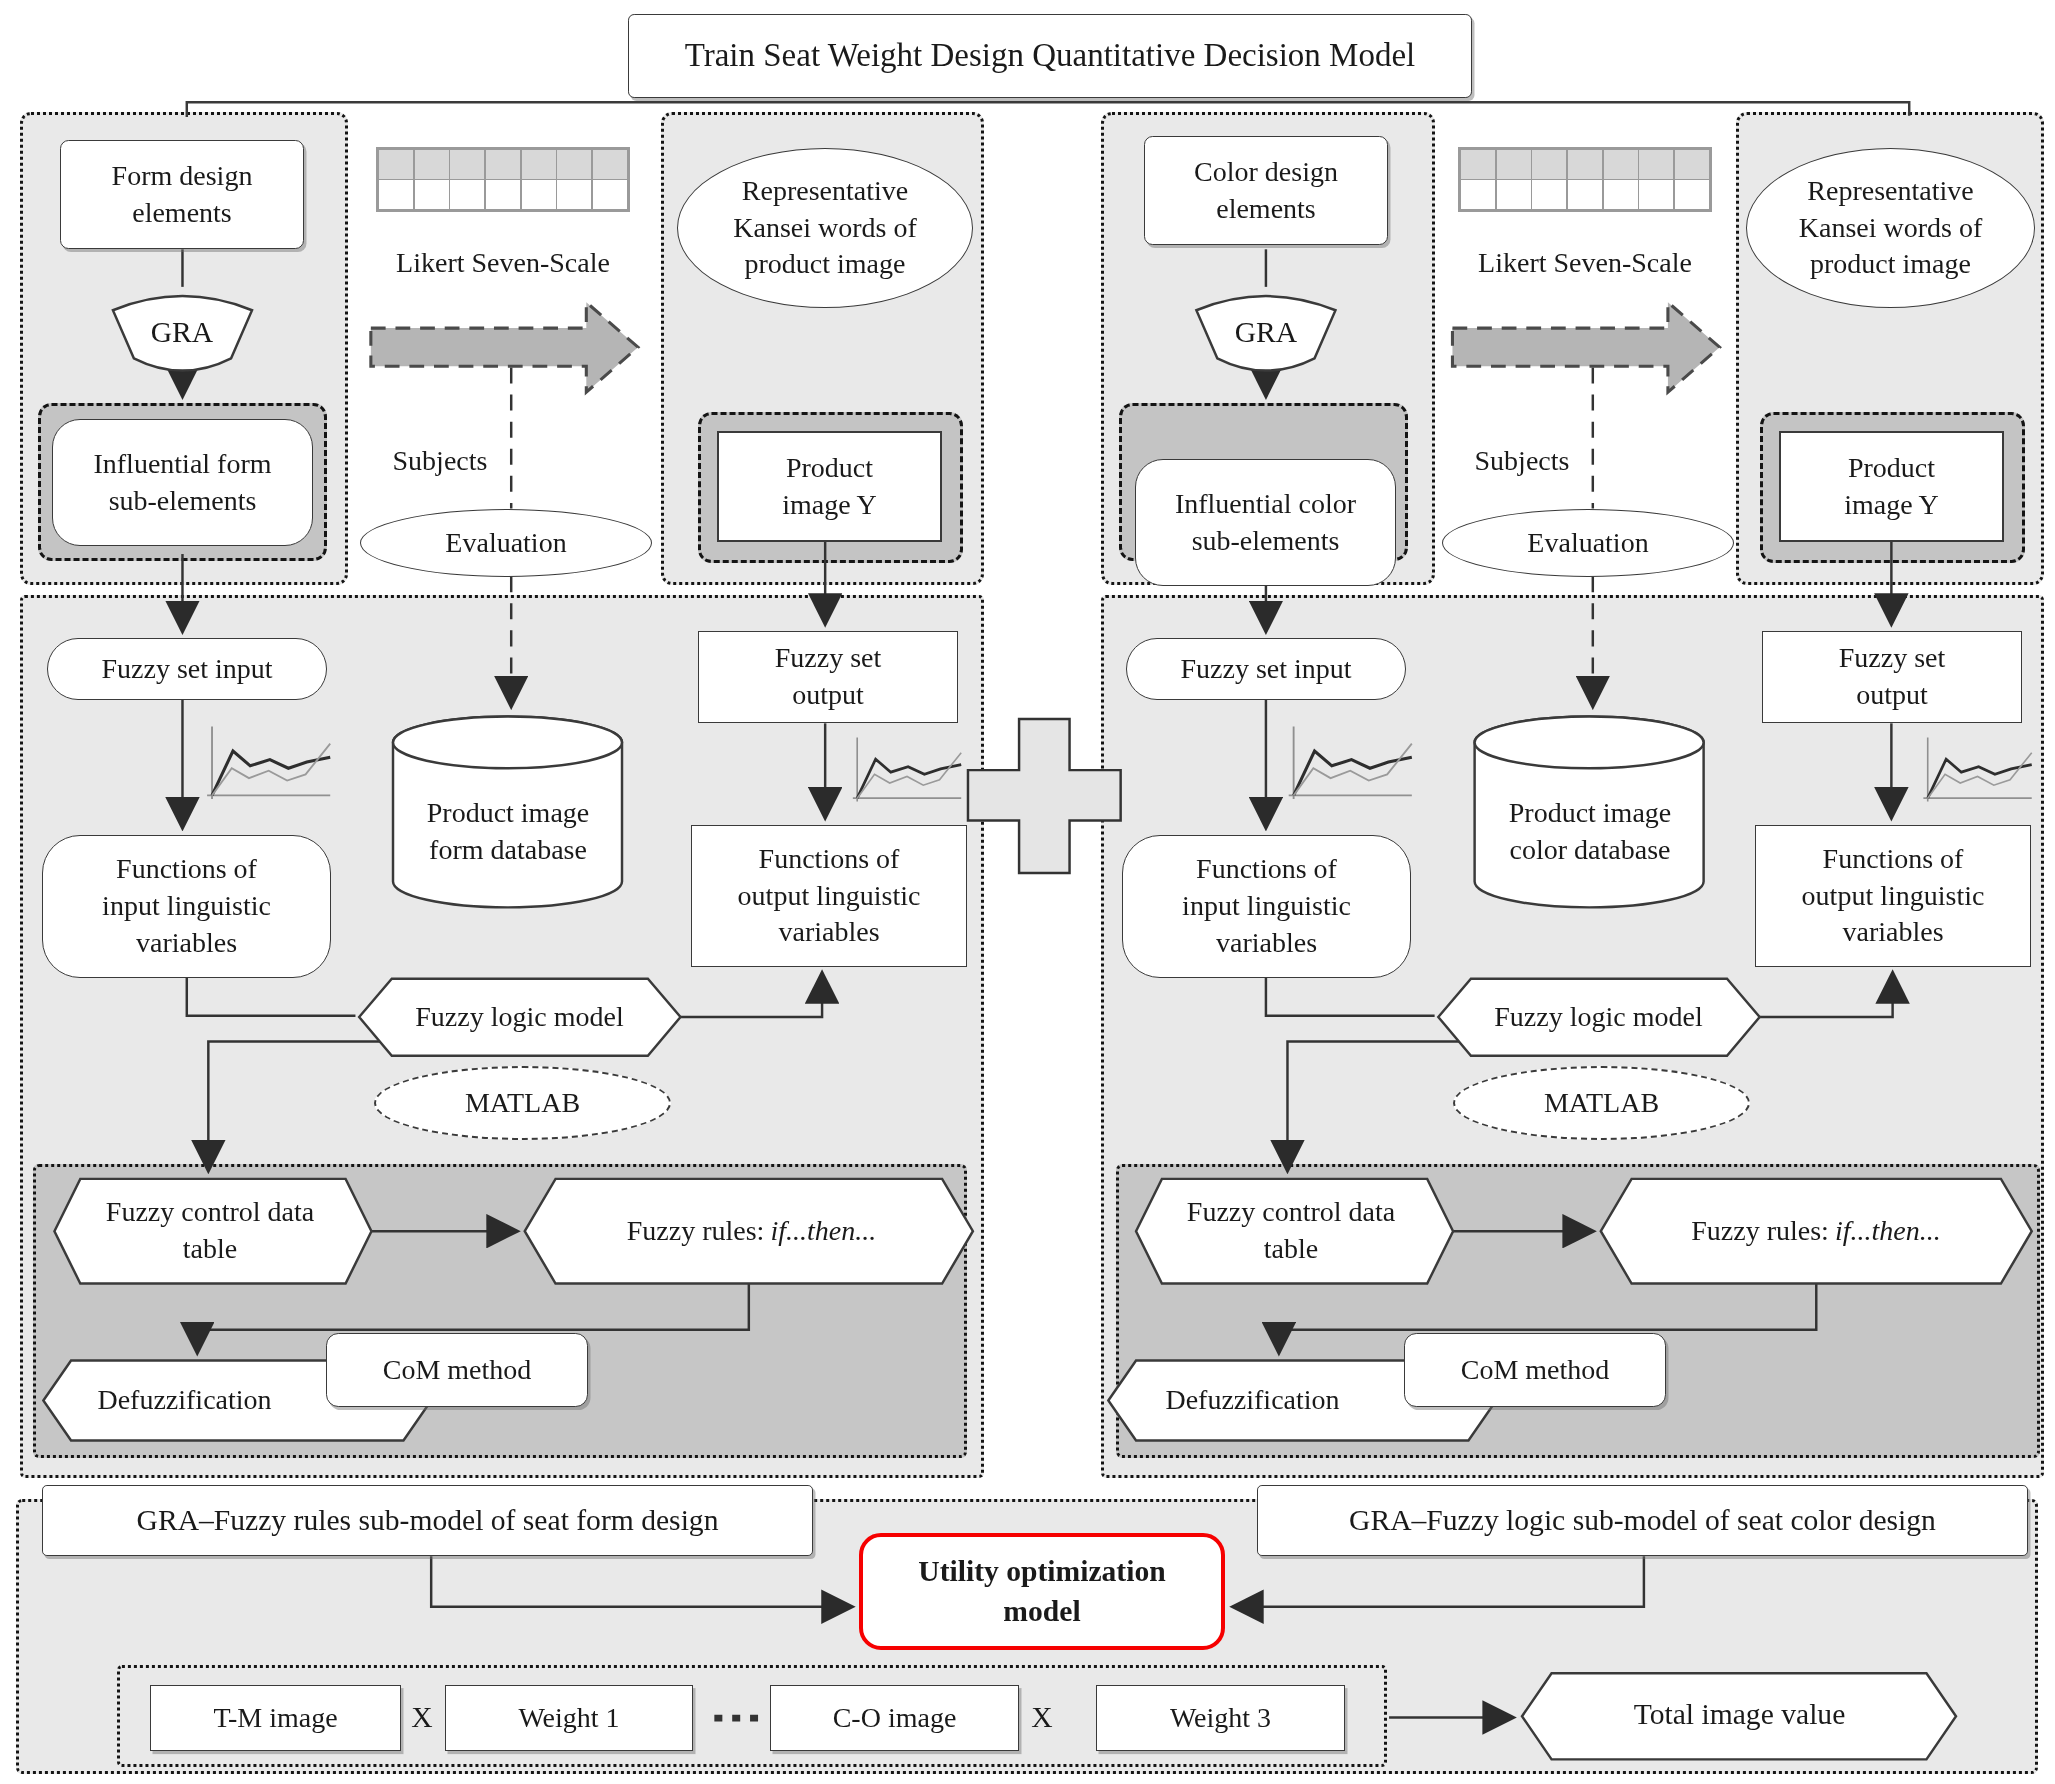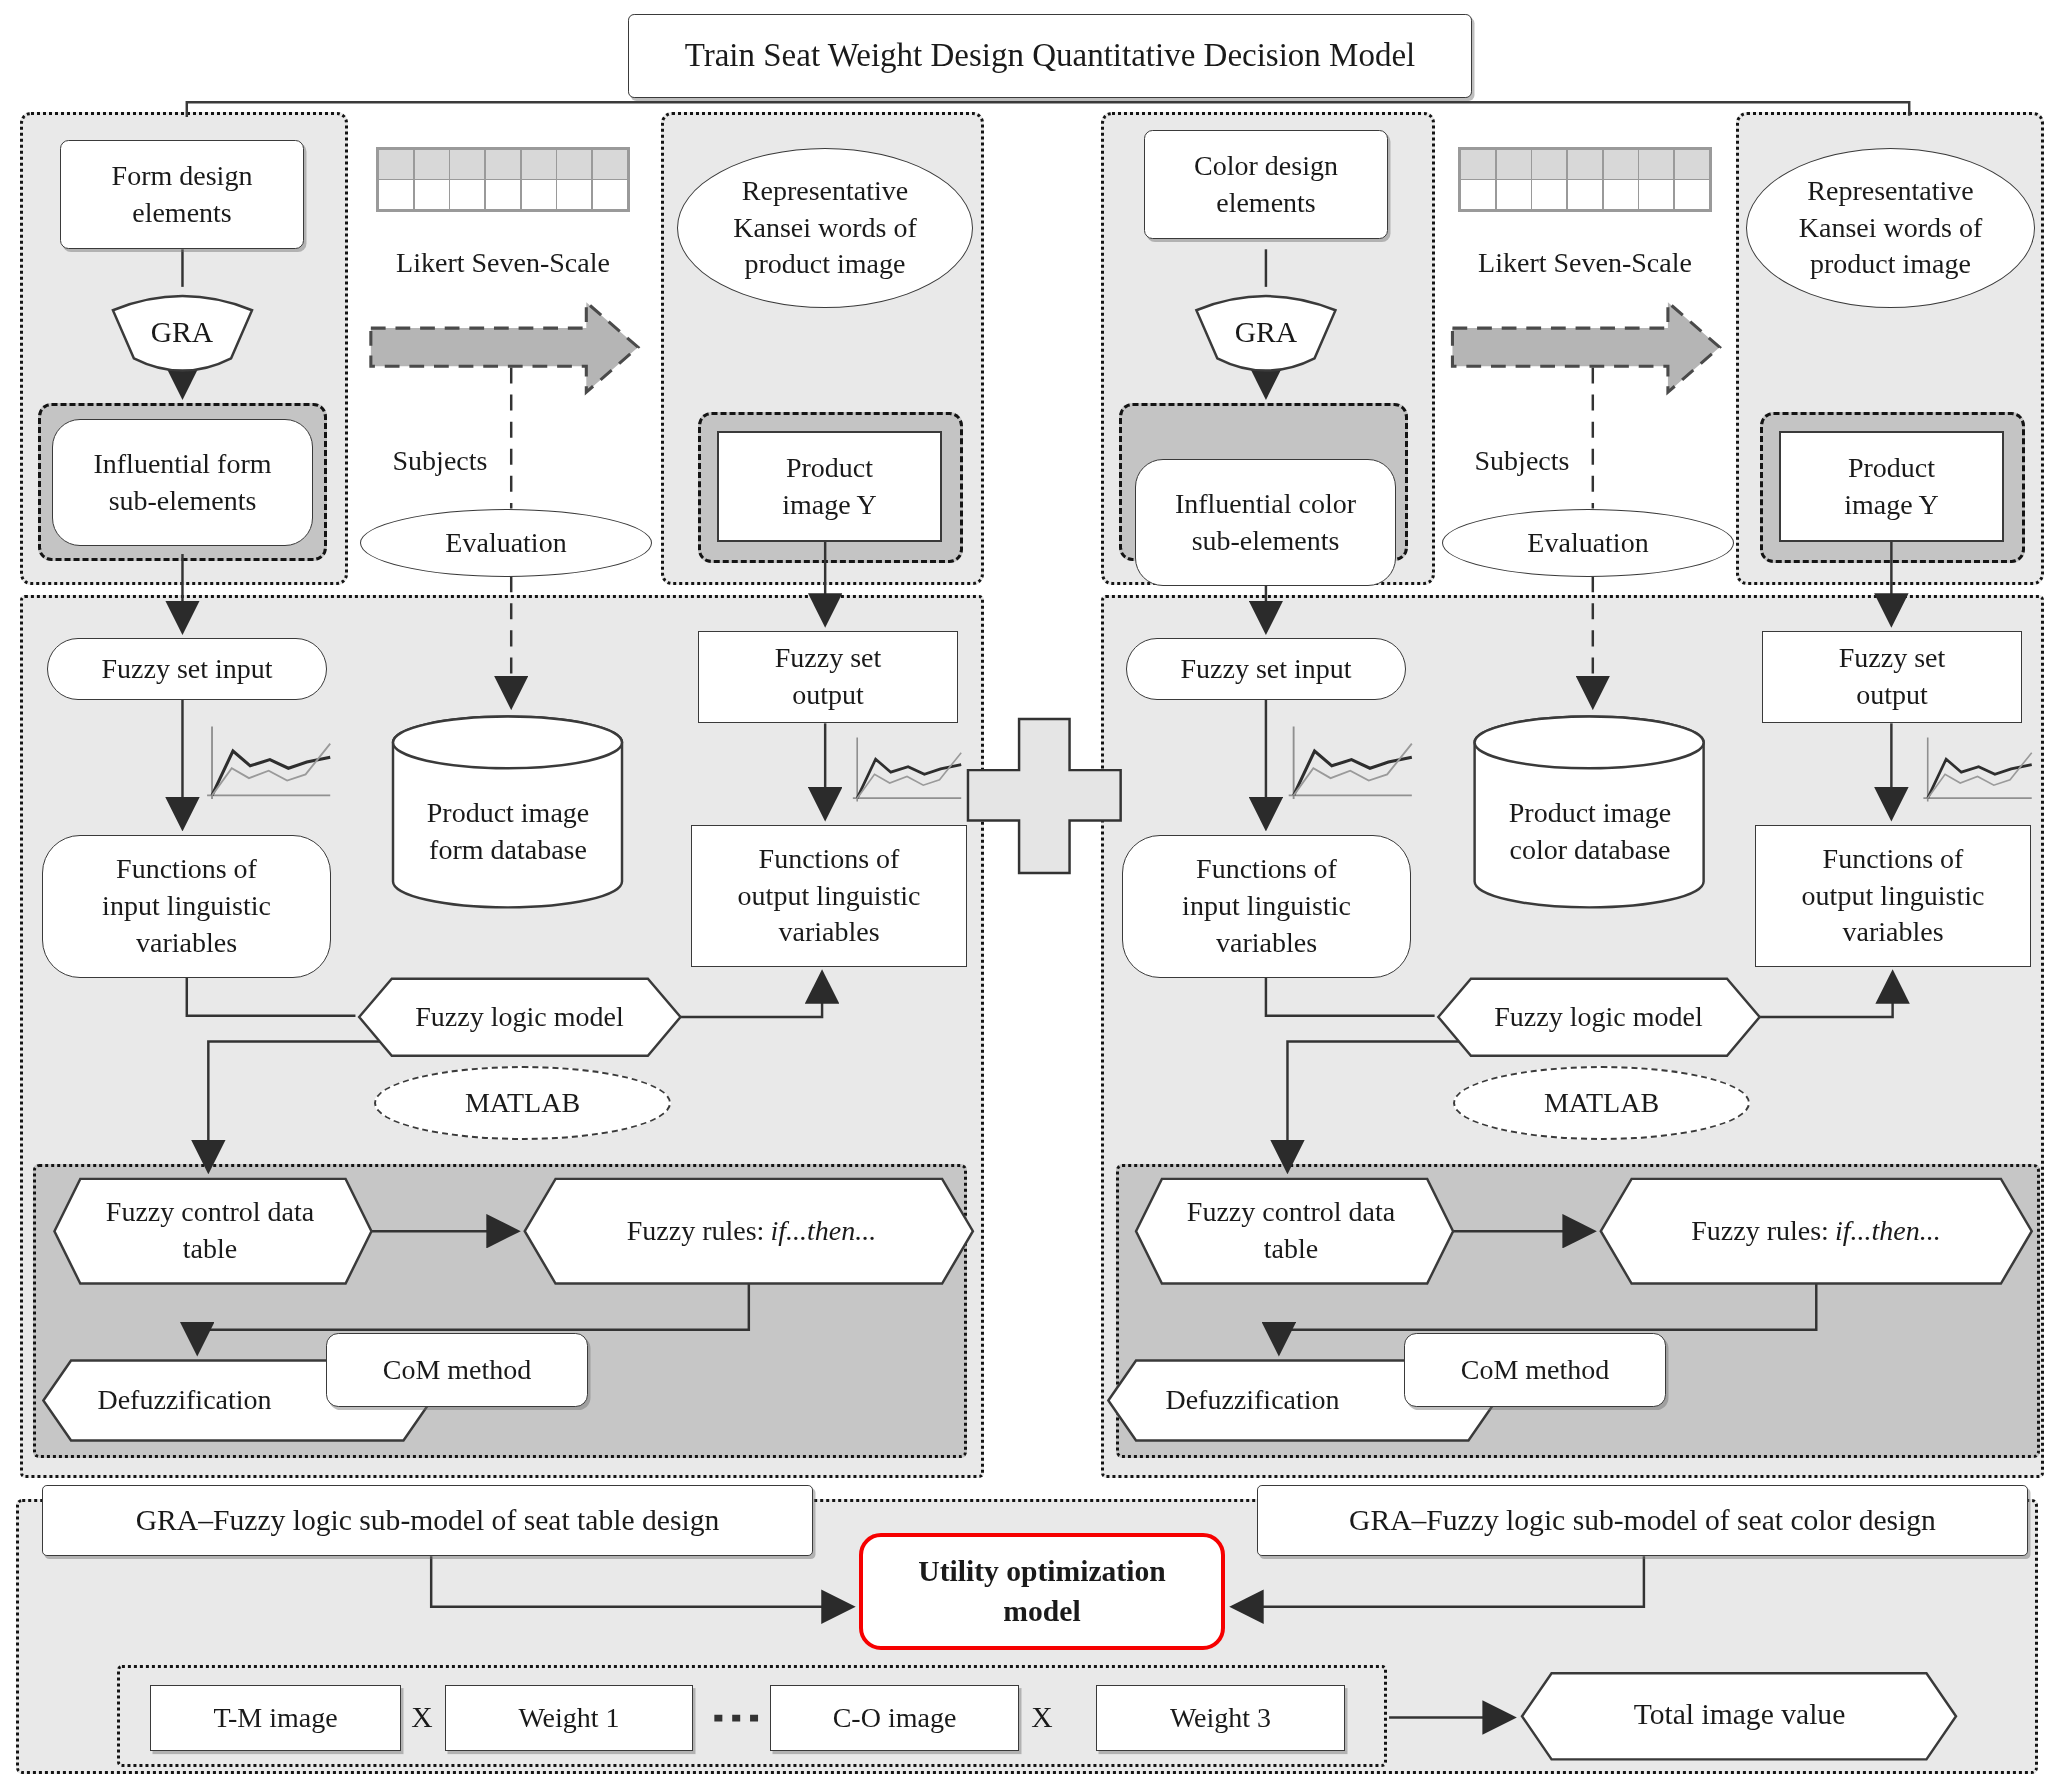--- a/index.html
+++ b/index.html
@@ -188,23 +188,23 @@
 <div class="abs lbl" style="left:359px;top:985px;width:321px;height:65px;">Fuzzy logic model</div>
 <div class="abs dashed-ellipse lbl" style="left:374px;top:1066px;width:297px;height:74px;">MATLAB</div>
 
 <div class="abs lbl" style="left:62px;top:1185px;width:296px;height:92px;font-size:28px;">Fuzzy control data
 table</div>
 <div class="abs lbl" style="left:542px;top:1191px;width:419px;height:80px;font-size:28px;">
   <span>Fuzzy rules:</span><span class="italic">if...then...</span>
 </div>
 <div class="abs lbl" style="left:49px;top:1368px;width:271px;height:65px;font-size:28px;">Defuzzification</div>
 <div class="abs box lbl shadow" style="left:326px;top:1333px;width:262px;height:74px;border-radius:12.3px;font-size:28px;">CoM method</div>
-<div class="abs box lbl shadow" style="left:42px;top:1485px;width:771px;height:71px;border-radius:4.9px;font-size:29.6px;">GRA–Fuzzy logic sub-model of seat table design</div>
-
-<div class="abs box lbl shadow" style="left:1144px;top:130px;width:244px;height:109px;border-radius:8.6px;">Color design
+<div class="abs box lbl shadow" style="left:42px;top:1485px;width:771px;height:71px;border-radius:4.9px;font-size:29.6px;">GRA–Fuzzy rules sub-model of seat form design</div>
+
+<div class="abs box lbl shadow" style="left:1144px;top:136px;width:244px;height:109px;border-radius:8.6px;">Color design
 elements</div>
 <div class="abs lbl" style="left:1188px;top:302px;width:156px;height:62px;font-size:29.6px;">GRA</div>
 <div class="abs box lbl" style="left:1135px;top:419px;width:261px;height:127px;border-radius:28px;margin-top:40px;">Influential color
 sub-elements</div>
 
 <div class="abs likert" style="left:1458px;top:147px;width:254px;height:65px;">
   <div class="c hd"></div>
     <div class="c hd"></div>
     <div class="c hd"></div>
     <div class="c hd"></div>

